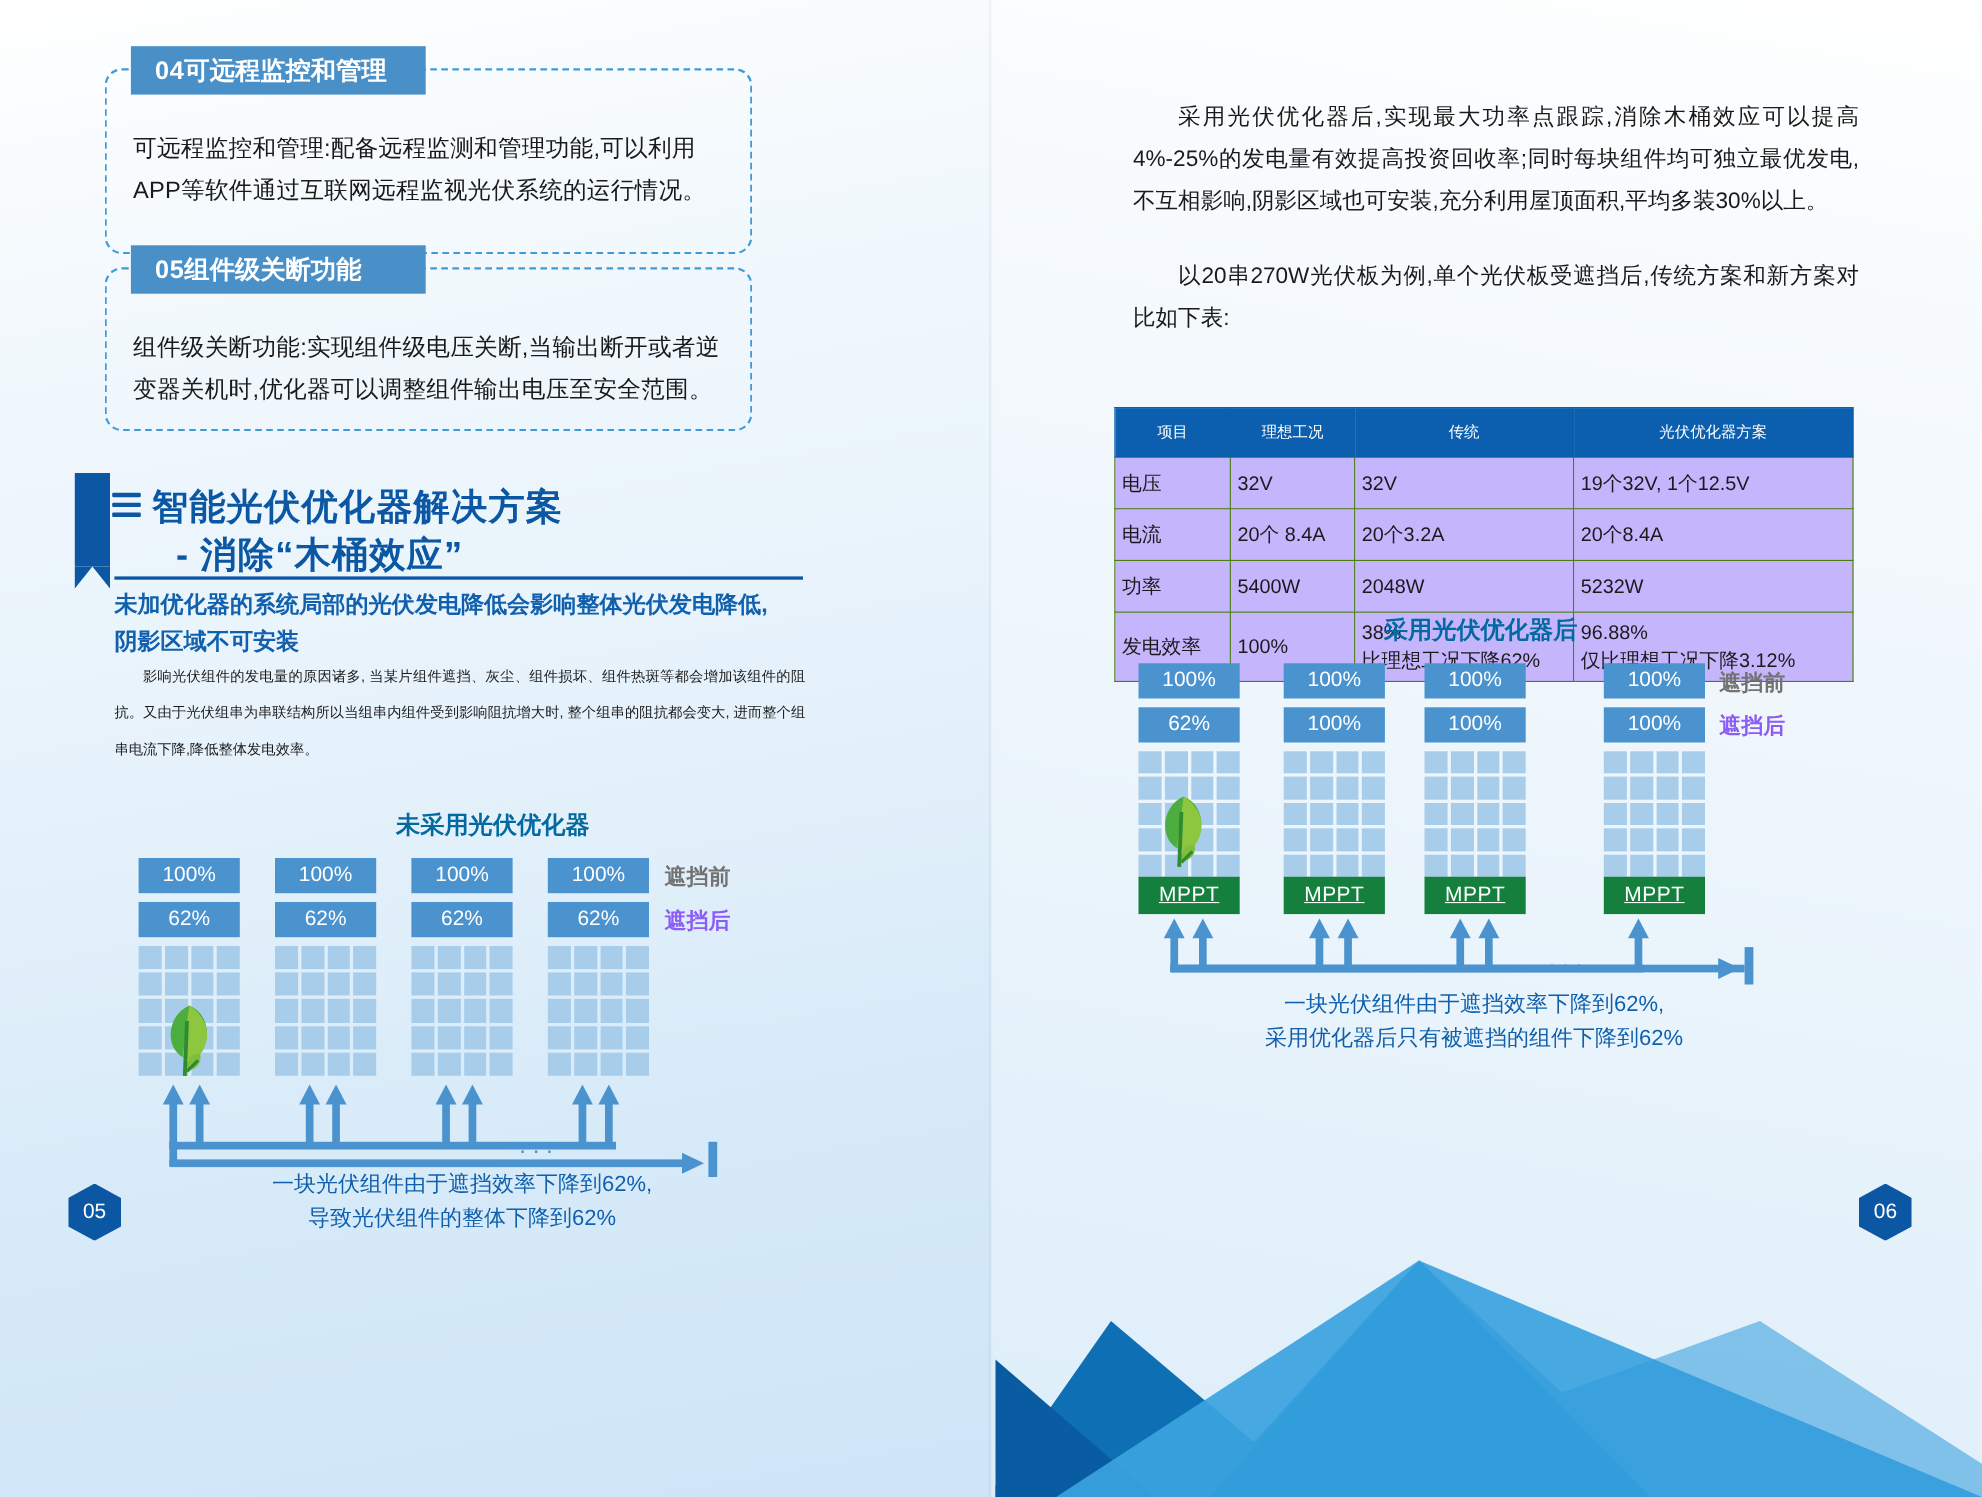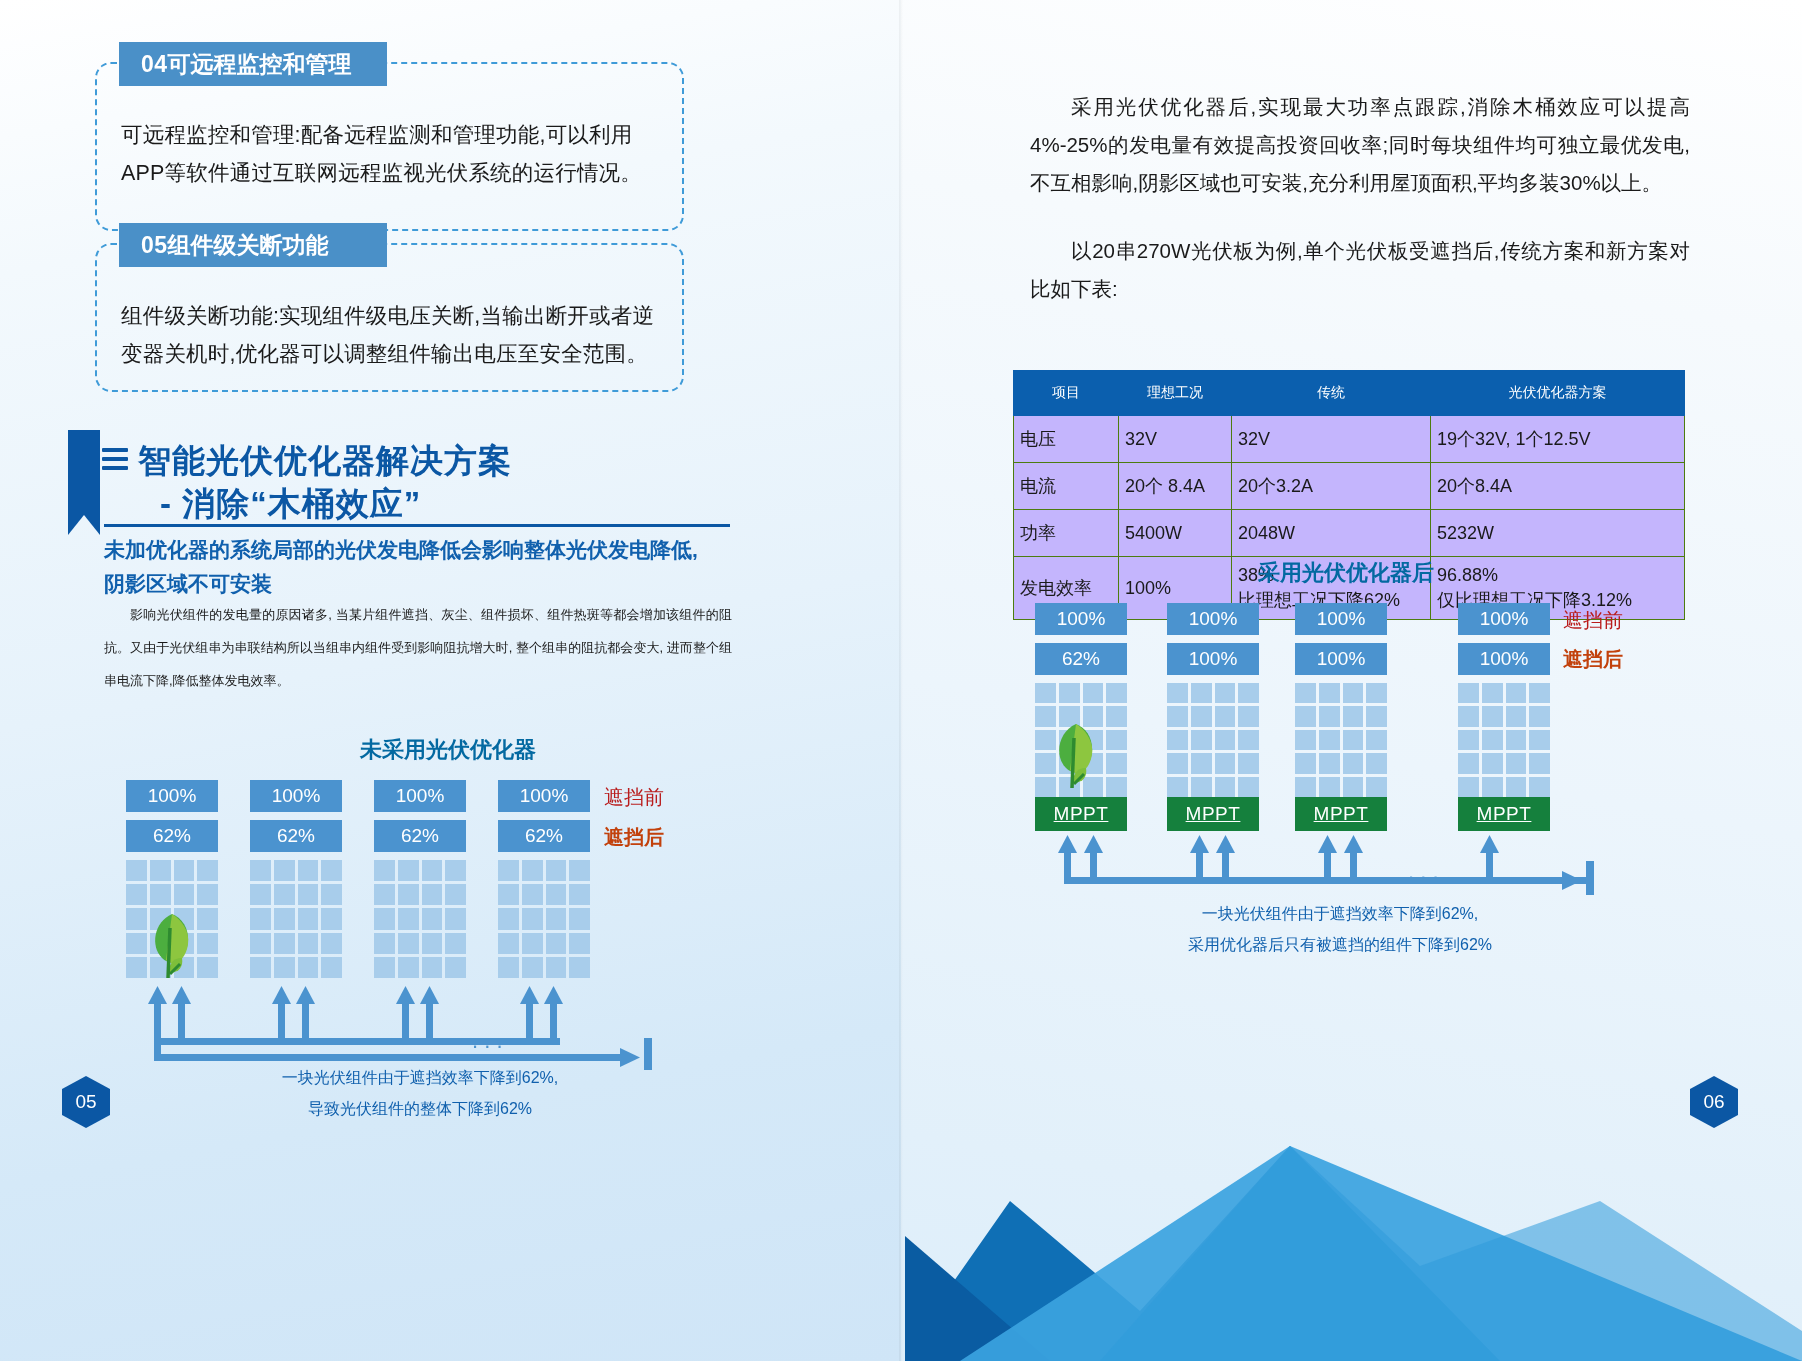--- a/index.html
+++ b/index.html
@@ -54,23 +54,23 @@
 
   
   .diagram-title{position:absolute;font-size:22px;font-weight:bold;color:#0369a1;}
   .chip{position:absolute;height:32px;background:#4b93cf;color:#fff;display:flex;
         align-items:center;justify-content:center;font-size:19px;}
   .panel{position:absolute;display:grid;grid-template-columns:repeat(4,1fr);
         grid-template-rows:repeat(5,1fr);gap:3px;background:transparent;}
   .panel span{background:#a8cdeb;display:block;}
   .mppt{position:absolute;height:34px;background:#15803d;color:#fff;display:flex;
         align-items:center;justify-content:center;font-size:19px;letter-spacing:.5px;text-decoration:underline;}
-  .sidelbl{position:absolute;font-size:20px;color:#b91c1c;}
-  .sidelbl.red{color:#c2410c;font-weight:bold;}
-  .caption{position:absolute;font-size:16px;color:#1060ad;line-height:31px;text-align:center;font-weight:500;}
+  .sidelbl{position:absolute;font-size:20px;color:#737373;font-weight:bold;}
+  .sidelbl.red{color:#8b5cf6;font-weight:bold;}
+  .caption{position:absolute;font-size:20px;color:#1060ad;line-height:31px;text-align:center;font-weight:500;}
   .leaf{position:absolute;width:62px;height:72px;}
 
   
   .rpara{position:absolute;font-size:20.5px;color:#1a1a1a;line-height:38px;
         text-indent:2em;text-align:justify;}
 
   
   .tbl{position:absolute;left:1013px;top:370px;width:672px;border-collapse:collapse;
        font-size:18px;color:#1a1a1a;background:#eff6fc;}
   .tbl th{background:#0b5fae;color:#fff;font-weight:normal;font-size:14px;height:42px;

